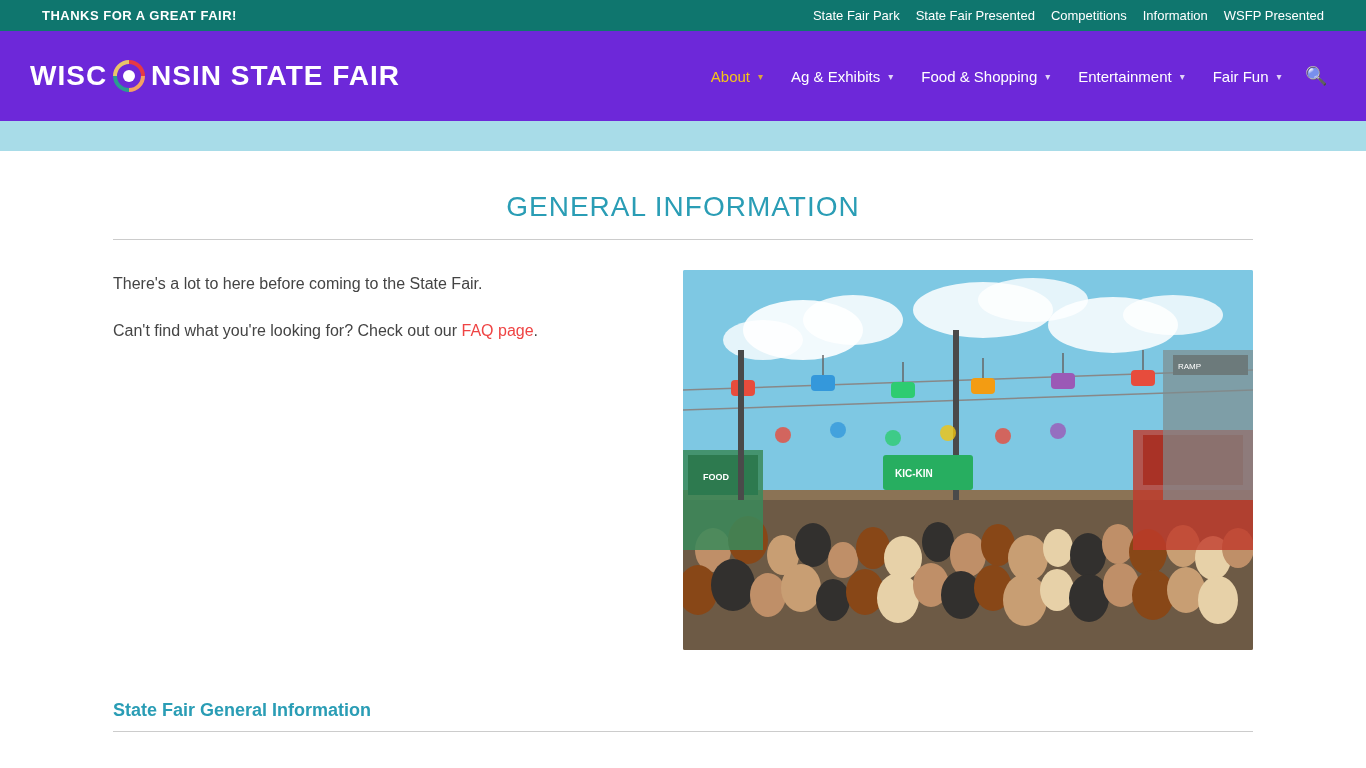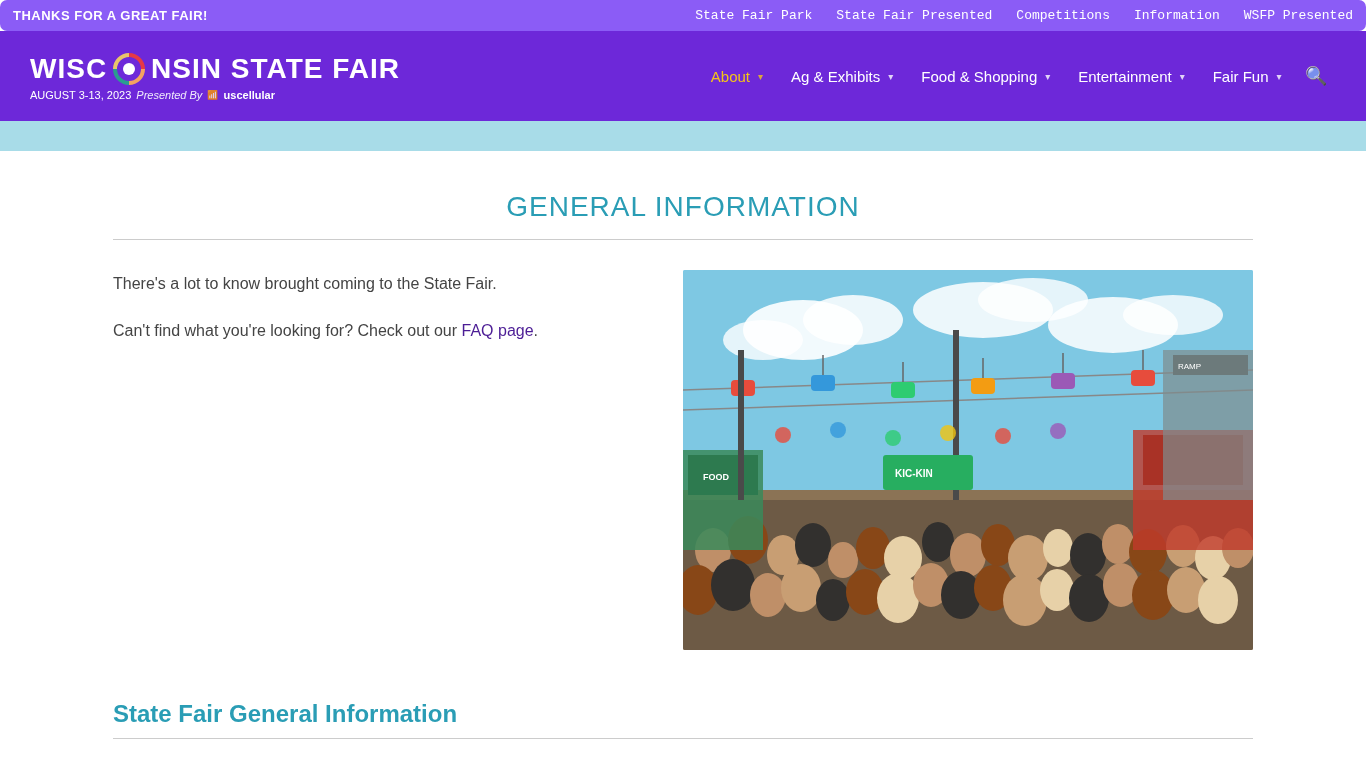--- a/index.html
+++ b/index.html
@@ -1,30 +1,29 @@
 <!DOCTYPE html>
 <html><head>
   <meta charset="utf-8">
   <style>
     * { margin: 0; padding: 0; box-sizing: border-box; }
     body { font-family: Arial, sans-serif; font-size: 16px; color: #333; background: #fff; width: 1366px; }
 
     
     .top-bar {
-      background: #8b5cf6;
+      background: #0f766e;
       color: #fff;
       display: flex;
       justify-content: space-between;
       align-items: center;
-      padding: 8px 13px;
+      padding: 8px 42px;
       font-size: 13px;
-      border-radius: 7px;
     }
     .top-bar-left { font-weight: bold; letter-spacing: 0.5px; }
-    .top-bar-right { display: flex; gap: 24px; font-family: Liberation Mono, monospace; }
+    .top-bar-right { display: flex; gap: 16px; }
     .top-bar-right a {
       color: #fff;
       text-decoration: none;
       font-size: 13px;
     }
 
     
     .main-header {
       background: #6d28d9;
       display: flex;
@@ -142,21 +141,21 @@
     .content-text {
       flex: 1;
       font-size: 16px;
       line-height: 1.7;
       color: #444;
     }
     .content-text p {
       margin-bottom: 20px;
     }
     .content-text .faq-link {
-      color: #4c1d95;
+      color: #ef4444;
       text-decoration: none;
     }
     .content-image {
       width: 570px;
       flex-shrink: 0;
     }
     .fair-image {
       width: 100%;
       height: 380px;
       background: linear-gradient(
@@ -172,21 +171,21 @@
     }
 
     
     .fair-image svg {
       width: 100%;
       height: 100%;
     }
 
     
     .section-heading {
-      font-size: 24px;
+      font-size: 18px;
       color: #2a9db5;
       font-weight: 700;
       margin-top: 50px;
       margin-bottom: 10px;
     }
     .section-divider {
       border: none;
       border-top: 1px solid #ccc;
     }
   </style>
@@ -214,26 +213,20 @@
           <circle cx="16" cy="16" r="14" fill="none" stroke="#fff" stroke-width="2"></circle>
           <path d="M16 2 A14 14 0 0 1 30 16" stroke="#e63946" stroke-width="4" fill="none"></path>
           <path d="M30 16 A14 14 0 0 1 16 30" stroke="#f4a261" stroke-width="4" fill="none"></path>
           <path d="M16 30 A14 14 0 0 1 2 16" stroke="#2a9d8f" stroke-width="4" fill="none"></path>
           <path d="M2 16 A14 14 0 0 1 16 2" stroke="#e9c46a" stroke-width="4" fill="none"></path>
           <circle cx="16" cy="16" r="6" fill="#fff"></circle>
         </svg>
       </span>
       <span>NSIN STATE FAIR</span>
     </div>
-    <div class="logo-subtitle">
-      <span>AUGUST 3-13, 2023</span>
-      <span class="presented-by">Presented By</span>
-      <span style="font-size:9px; color:#fff; opacity:0.8;">📶</span>
-      <span class="uscellular-text">uscellular</span>
-    </div>
   </div>
 
   <nav class="main-nav">
     <a class="nav-item active" href="#">
       <span>About</span>
       <span class="chevron">▾</span>
     </a>
     <a class="nav-item" href="#">
       <span>Ag &amp; Exhibits</span>
       <span class="chevron">▾</span>
@@ -255,21 +248,21 @@
 </header>
 
 <div class="sub-header"></div>
 
 <main class="main-content">
   <h1 class="page-title">GENERAL INFORMATION</h1>
   <hr class="title-divider">
 
   <div class="content-row">
     <div class="content-text">
-      <p>There's a lot to know brought coming to the State Fair.</p>
+      <p>There's a lot to here before coming to the State Fair.</p>
       <p>
         <span>Can't find what you're looking for? Check out our </span><a href="#" class="faq-link">FAQ page</a><span>.</span>
       </p>
     </div>
 
     <div class="content-image">
       <div class="fair-image">
         <svg viewBox="0 0 570 380" xmlns="http://www.w3.org/2000/svg">
 
           <rect x="0" y="0" width="570" height="220" fill="#7ec8e3"></rect>

